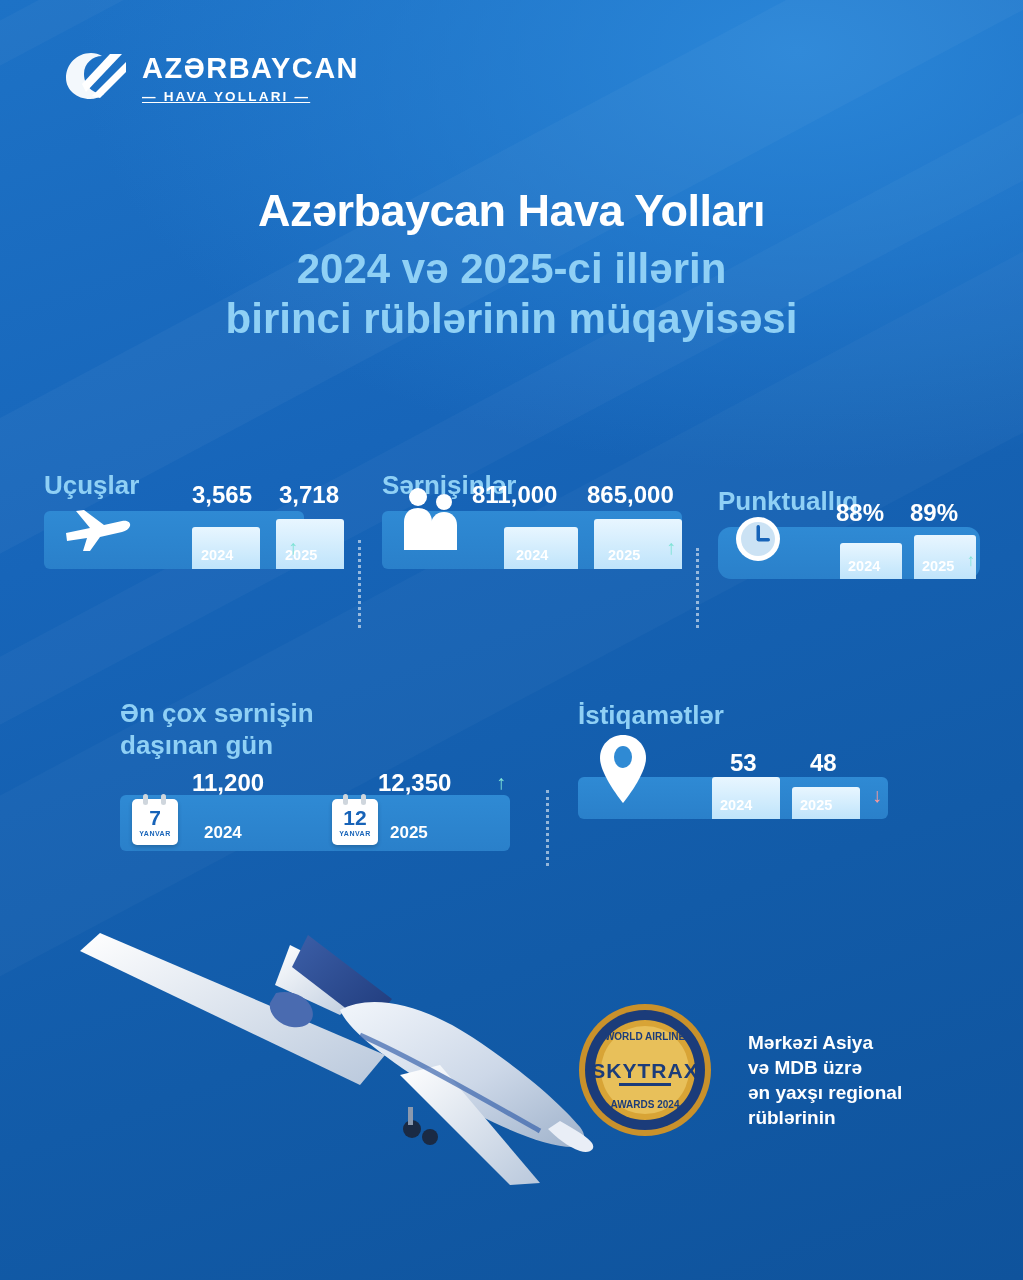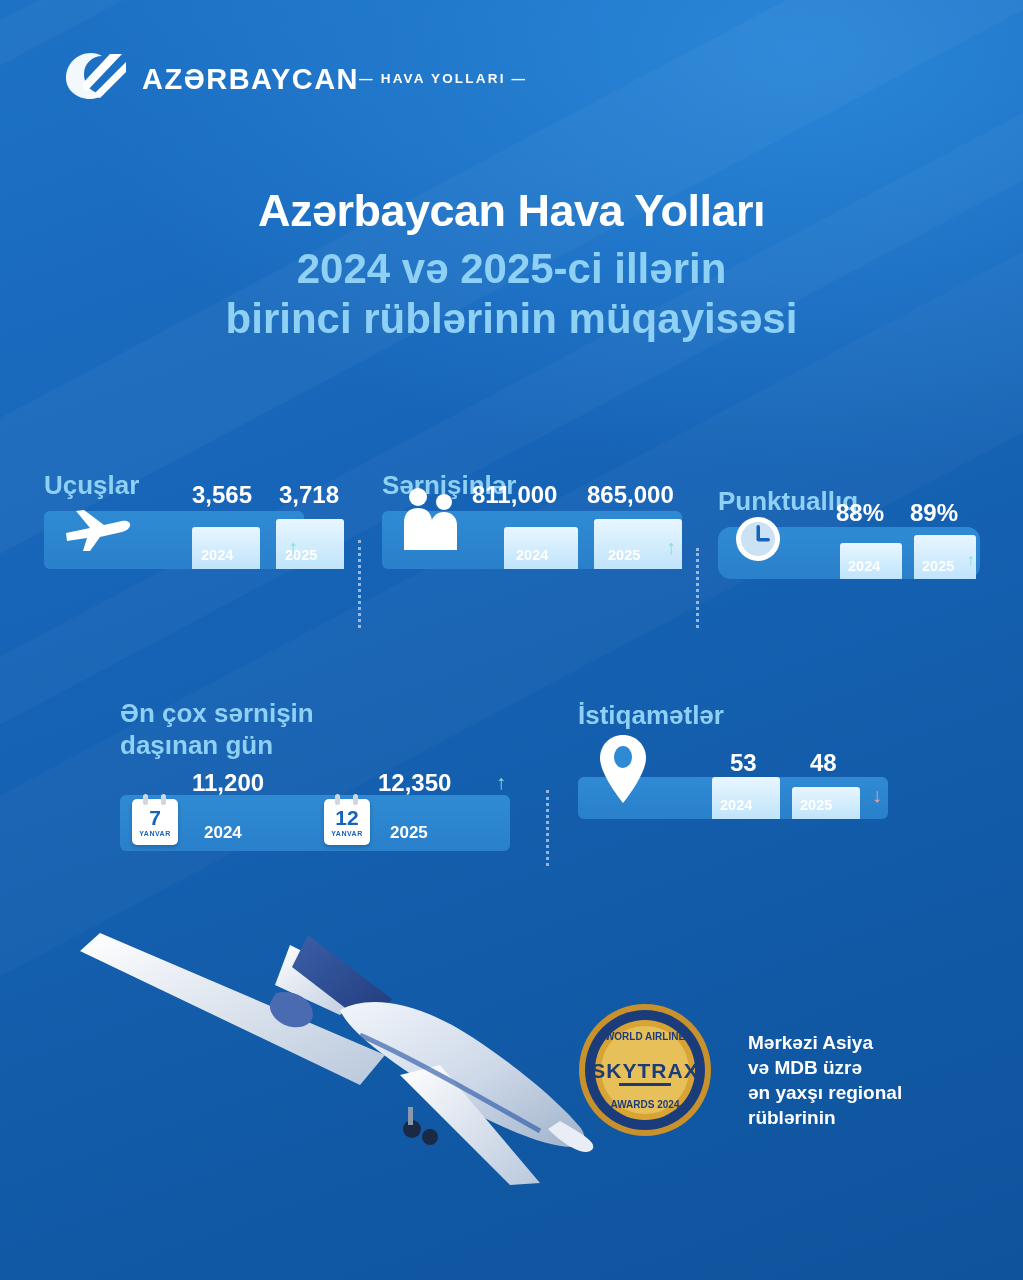--- a/index.html
+++ b/index.html
@@ -21,23 +21,23 @@
   .streak{position:absolute;background:rgba(255,255,255,0.045);transform:rotate(-28deg);transform-origin:top left;pointer-events:none;}
   .s1{left:-260px;top:-60px;width:1500px;height:80px;}
   .s2{left:-300px;top:180px;width:1500px;height:40px;background:rgba(255,255,255,0.03);}
   .s3{left:-380px;top:620px;width:1600px;height:120px;background:rgba(255,255,255,0.035);}
   .s4{left:-420px;top:880px;width:1700px;height:60px;background:rgba(255,255,255,0.03);}
   .s5{left:-460px;top:1040px;width:1700px;height:160px;background:rgba(255,255,255,0.028);}
 
   
   .logo{position:absolute;left:62px;top:48px;display:flex;align-items:center;gap:14px;}
   .logo-mark{width:66px;height:62px;position:relative;}
-  .logo-text{display:flex;flex-direction:row;line-height:1;}
+  .logo-text{display:flex;flex-direction:column;line-height:1;}
   .logo-title{color:#ffffff;font-size:29px;font-weight:700;letter-spacing:1.5px;}
-  .logo-sub{color:#ffffff;font-size:13.5px;font-weight:700;letter-spacing:2.2px;margin-top:7px;}
+  .logo-sub{color:#ffffff;font-size:13.5px;font-weight:700;letter-spacing:2.2px;margin-top:7px;text-decoration:underline;}
 
   
   .headline{position:absolute;left:0;right:0;top:186px;text-align:center;}
   .h-main{color:#ffffff;font-size:45px;font-weight:800;letter-spacing:-0.5px;line-height:1.12;}
   .h-sub{color:#8fd0f5;font-size:42px;font-weight:800;line-height:1.18;margin-top:8px;}
   .h-sub2{color:#8fd0f5;font-size:42px;font-weight:800;line-height:1.18;}
 
   
   .metric{position:absolute;}
   .metric-title{color:#8fd0f5;font-size:26px;font-weight:800;margin-bottom:10px;}
@@ -182,21 +182,21 @@
       <div>Ən çox sərnişin</div>
       <div>daşınan gün</div>
     </div>
     <div class="panel" style="width:390px;height:56px;margin-top:34px;">
       <div class="cal" style="left:12px;">
         <div class="cal-ring" style="left:11px;"></div>
         <div class="cal-ring" style="left:29px;"></div>
         <div class="d">7</div>
         <div class="m">YANVAR</div>
       </div>
-      <div class="cal" style="left:204px;margin-top:12px;">
+      <div class="cal" style="left:212px;margin-top:12px;">
         <div class="cal-ring" style="left:11px;"></div>
         <div class="cal-ring" style="left:29px;"></div>
         <div class="d">12</div>
         <div class="m">YANVAR</div>
       </div>
       <div class="bar-val" style="left:72px;top:-26px;">11,200</div>
       <div class="bar-val" style="left:258px;top:-26px;">12,350</div>
       <div class="bar-yr" style="left:84px;bottom:8px;font-size:17px;">2024</div>
       <div class="bar-yr" style="left:270px;bottom:8px;font-size:17px;">2025</div>
       <div class="arrow" style="right:4px;top:-24px;">↑</div>

